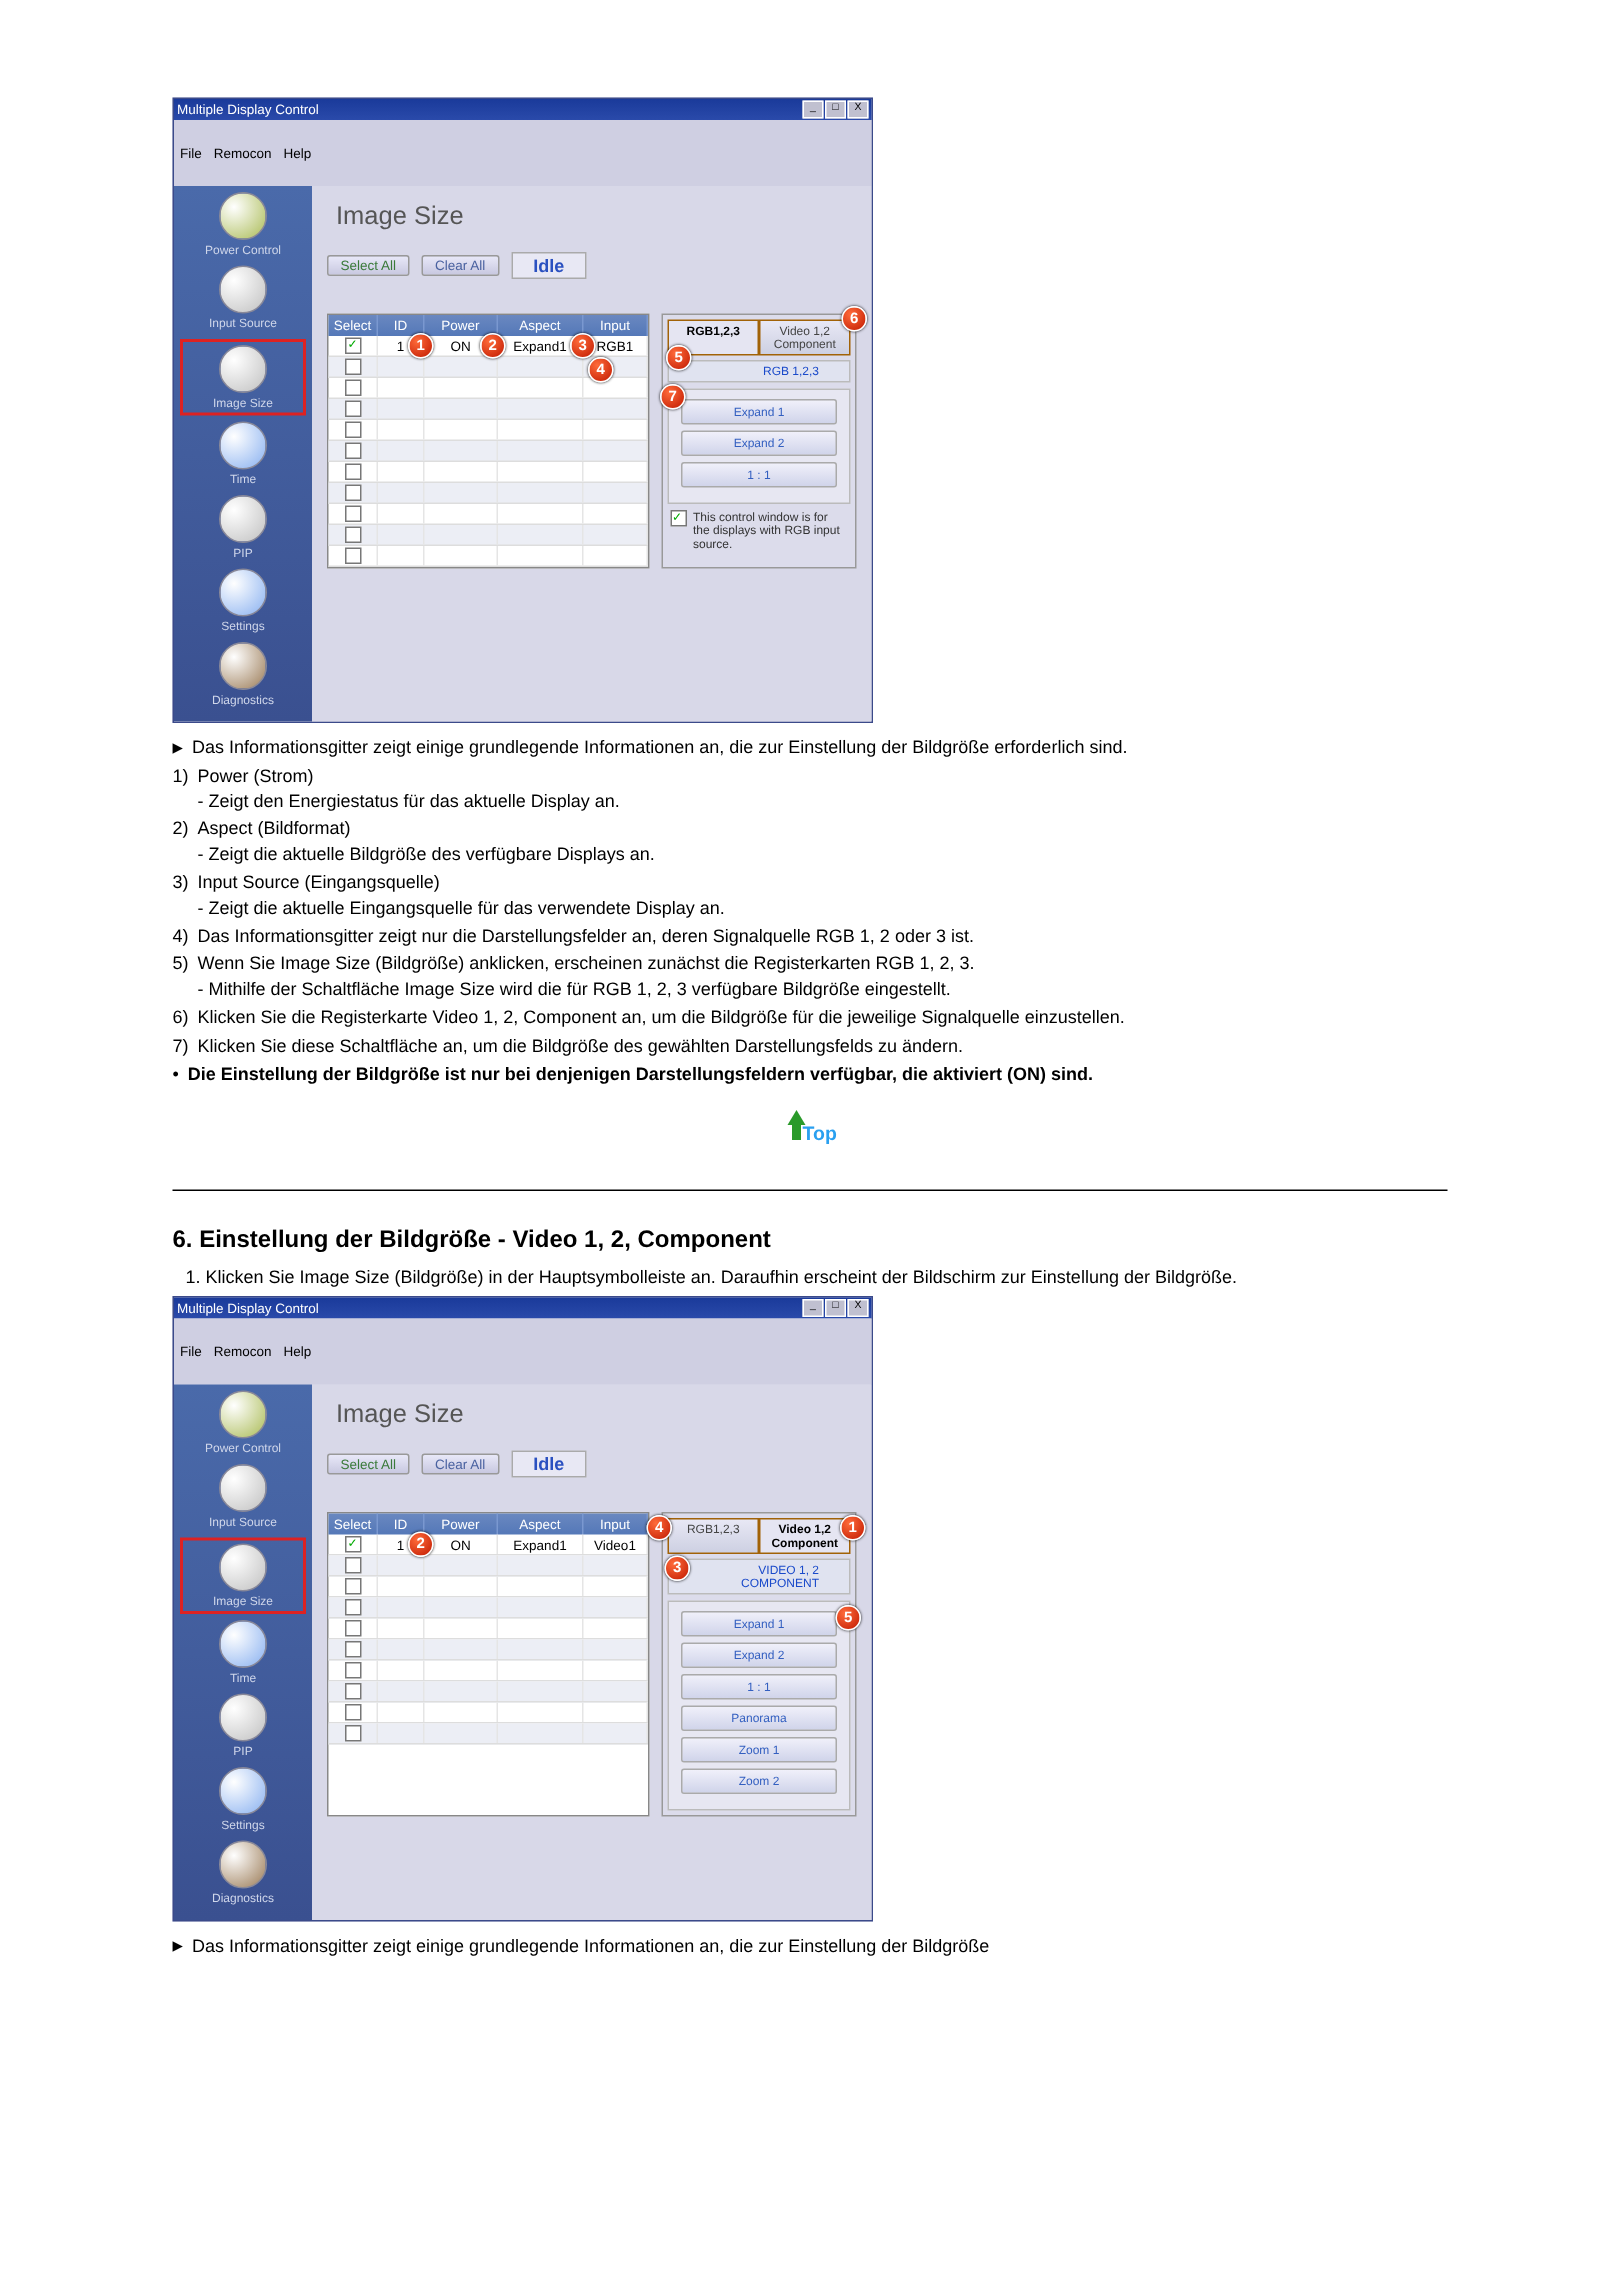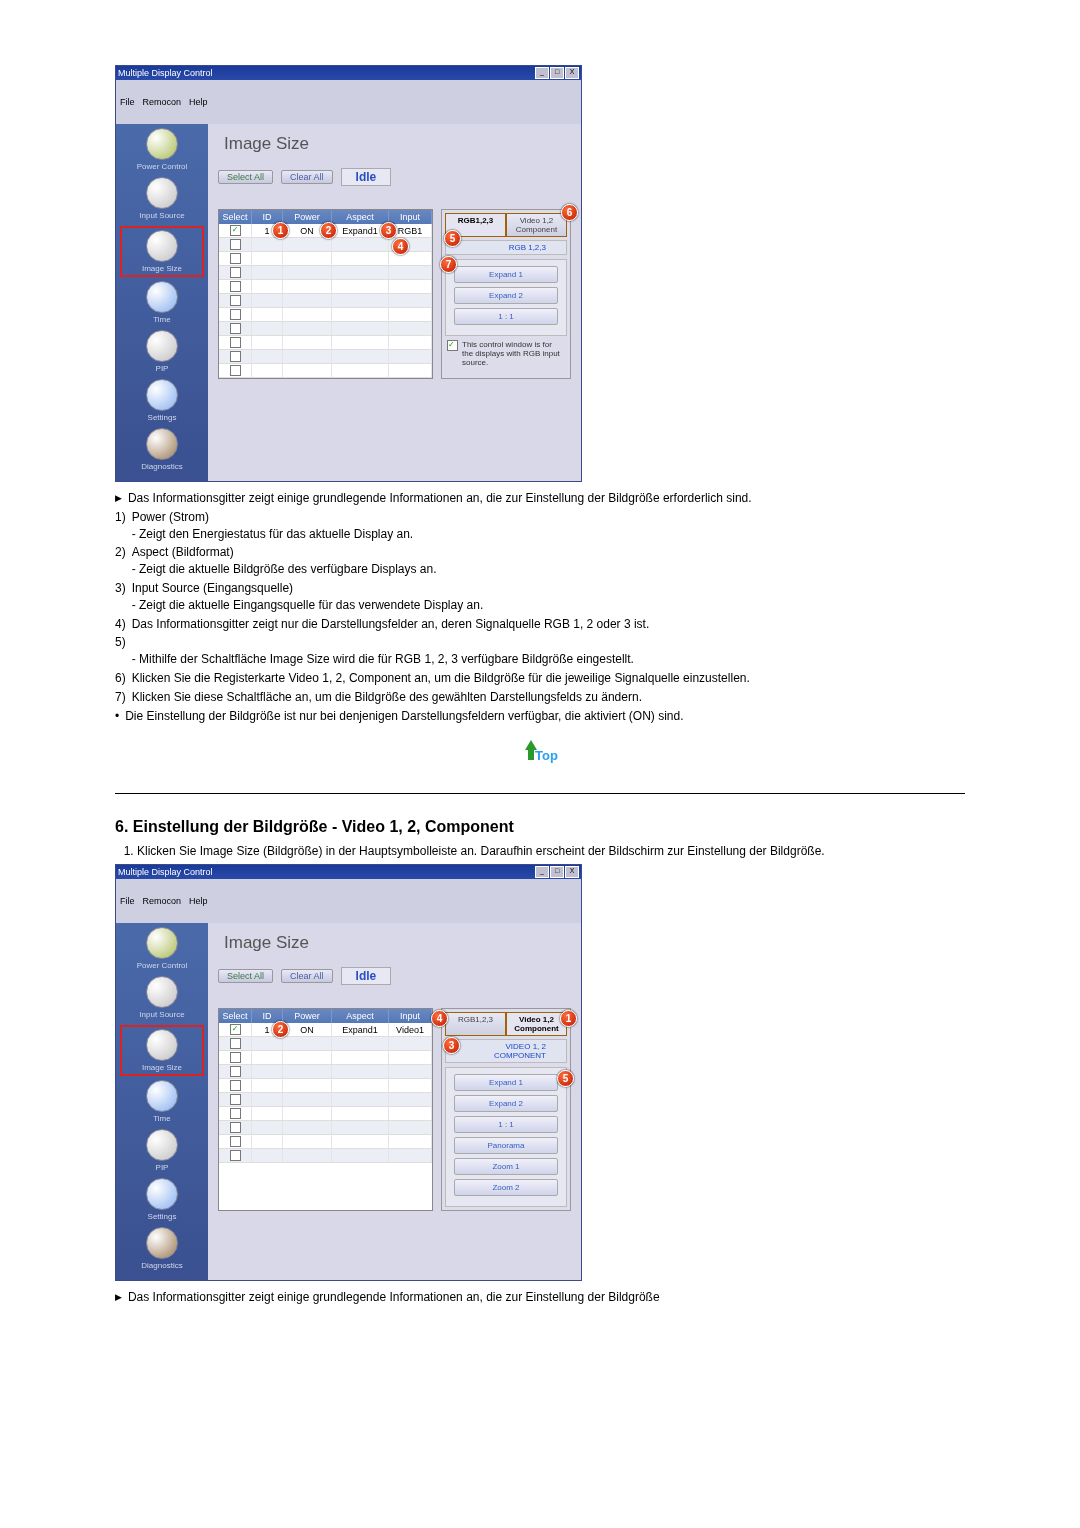--- a/index.html
+++ b/index.html
@@ -175,21 +175,21 @@
     text-align:center;line-height:15px;
     border:1px solid #fff;
     box-shadow:0 0 2px #000;
   }
 
   .doc-text{margin:8px 0 0 0;line-height:1.4;}
   .doc-text .item{display:flex;gap:6px;margin:2px 0;}
   .doc-text .num{flex-shrink:0;}
   .doc-text .body{flex:1;}
   .doc-text .bullet{font-size:9px;padding-top:2px;}
-  .doc-text strong{font-weight:normal;}
+  .doc-text strong{font-weight:bold;}
   .dot{display:flex;gap:6px;margin:2px 0;}
   .dot::before{content:"•";flex-shrink:0;}
   
   .top-icon-wrap{text-align:center;margin:14px 0;}
   .top-icon{
     display:inline-block;width:42px;height:34px;position:relative;
   }
   .top-icon .arrow{
     width:0;height:0;border-left:6px solid transparent;border-right:6px solid transparent;
     border-bottom:10px solid #2a9a2a;position:absolute;left:6px;top:2px;
@@ -398,21 +398,21 @@
     <div class="item">
         <span class="num">3)</span>
         <span class="body"><span>Input Source (Eingangsquelle)</span><br><span>- Zeigt die aktuelle Eingangsquelle für das verwendete Display an.</span></span>
       </div>
     <div class="item">
         <span class="num">4)</span>
         <span class="body">Das Informationsgitter zeigt nur die Darstellungsfelder an, deren Signalquelle RGB 1, 2 oder 3 ist.</span>
       </div>
     <div class="item">
         <span class="num">5)</span>
-        <span class="body"><br><span>- Mithilfe der Schaltfläche Image Size wird die für RGB 1, 2, 3 verfügbare Bildgröße eingestellt.</span></span>
+        <span class="body"><span>Wenn Sie Image Size (Bildgröße) anklicken, erscheinen zunächst die Registerkarten RGB 1, 2, 3.</span><br><span>- Mithilfe der Schaltfläche Image Size wird die für RGB 1, 2, 3 verfügbare Bildgröße eingestellt.</span></span>
       </div>
     <div class="item">
         <span class="num">6)</span>
         <span class="body">Klicken Sie die Registerkarte Video 1, 2, Component an, um die Bildgröße für die jeweilige Signalquelle einzustellen.</span>
       </div>
     <div class="item">
         <span class="num">7)</span>
         <span class="body">Klicken Sie diese Schaltfläche an, um die Bildgröße des gewählten Darstellungsfelds zu ändern.</span>
       </div>
     <div class="dot">

